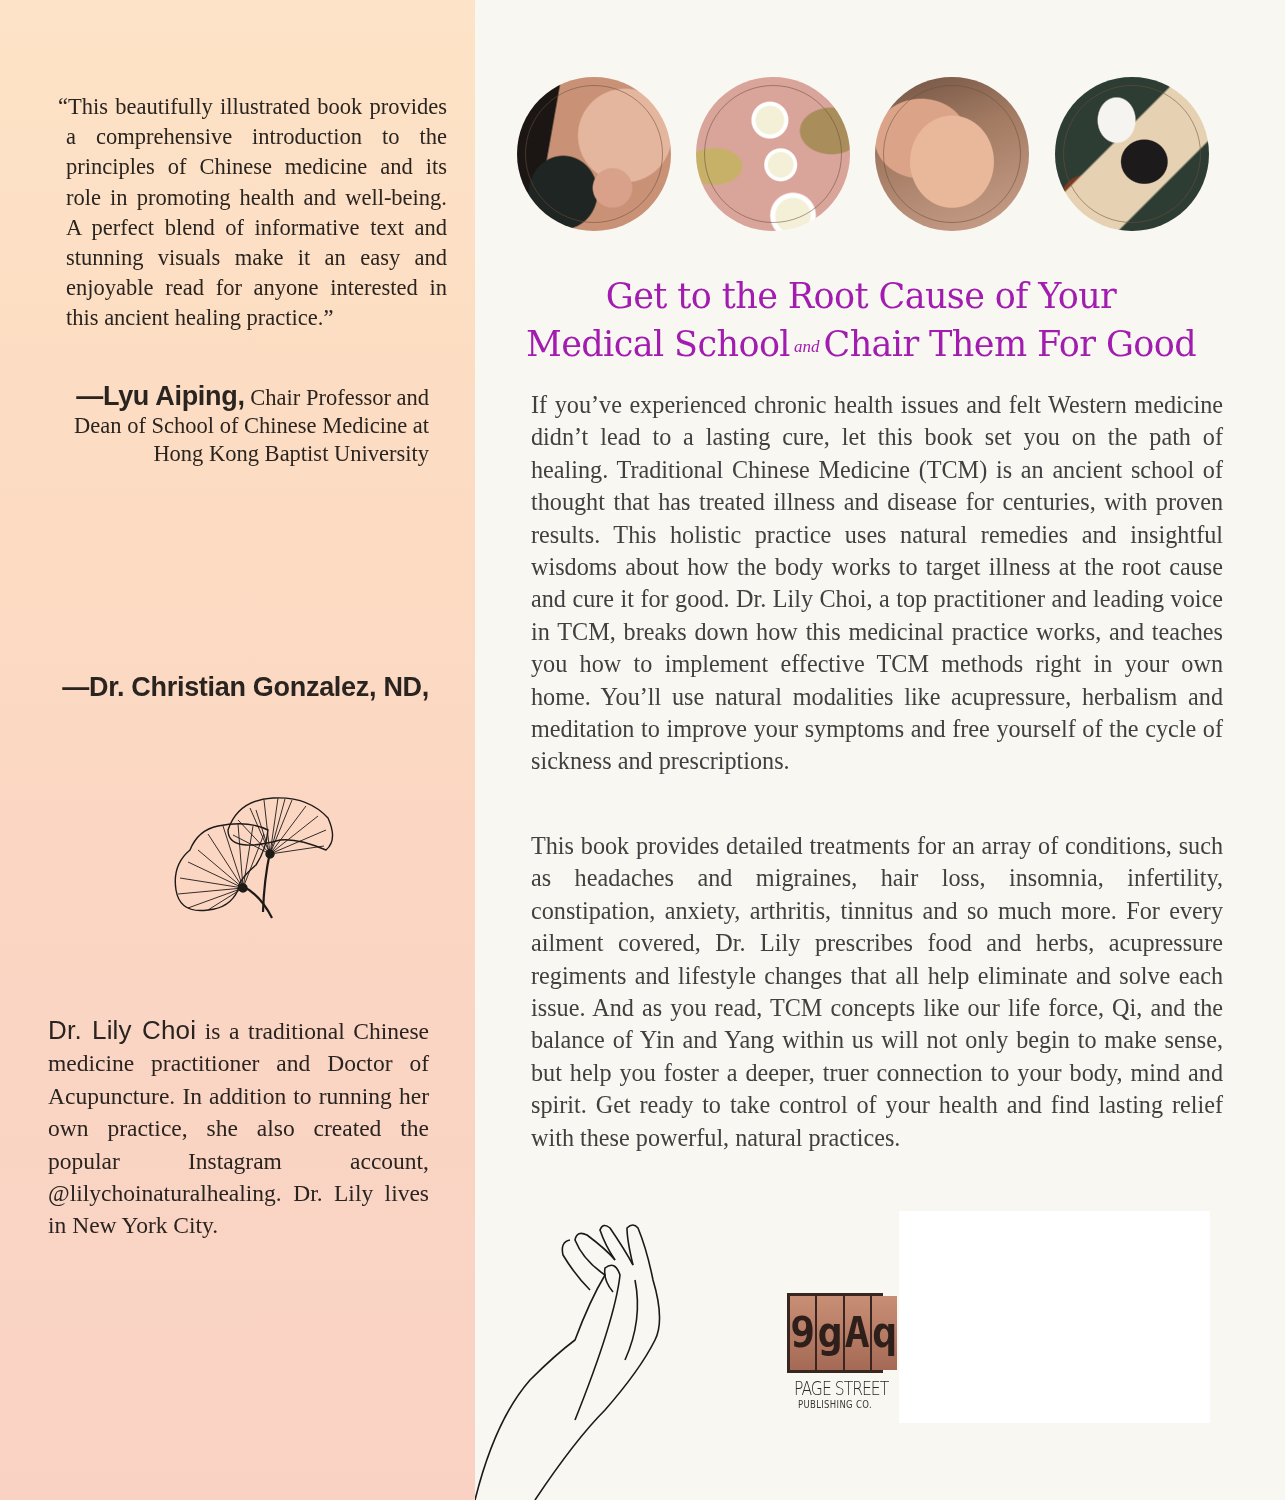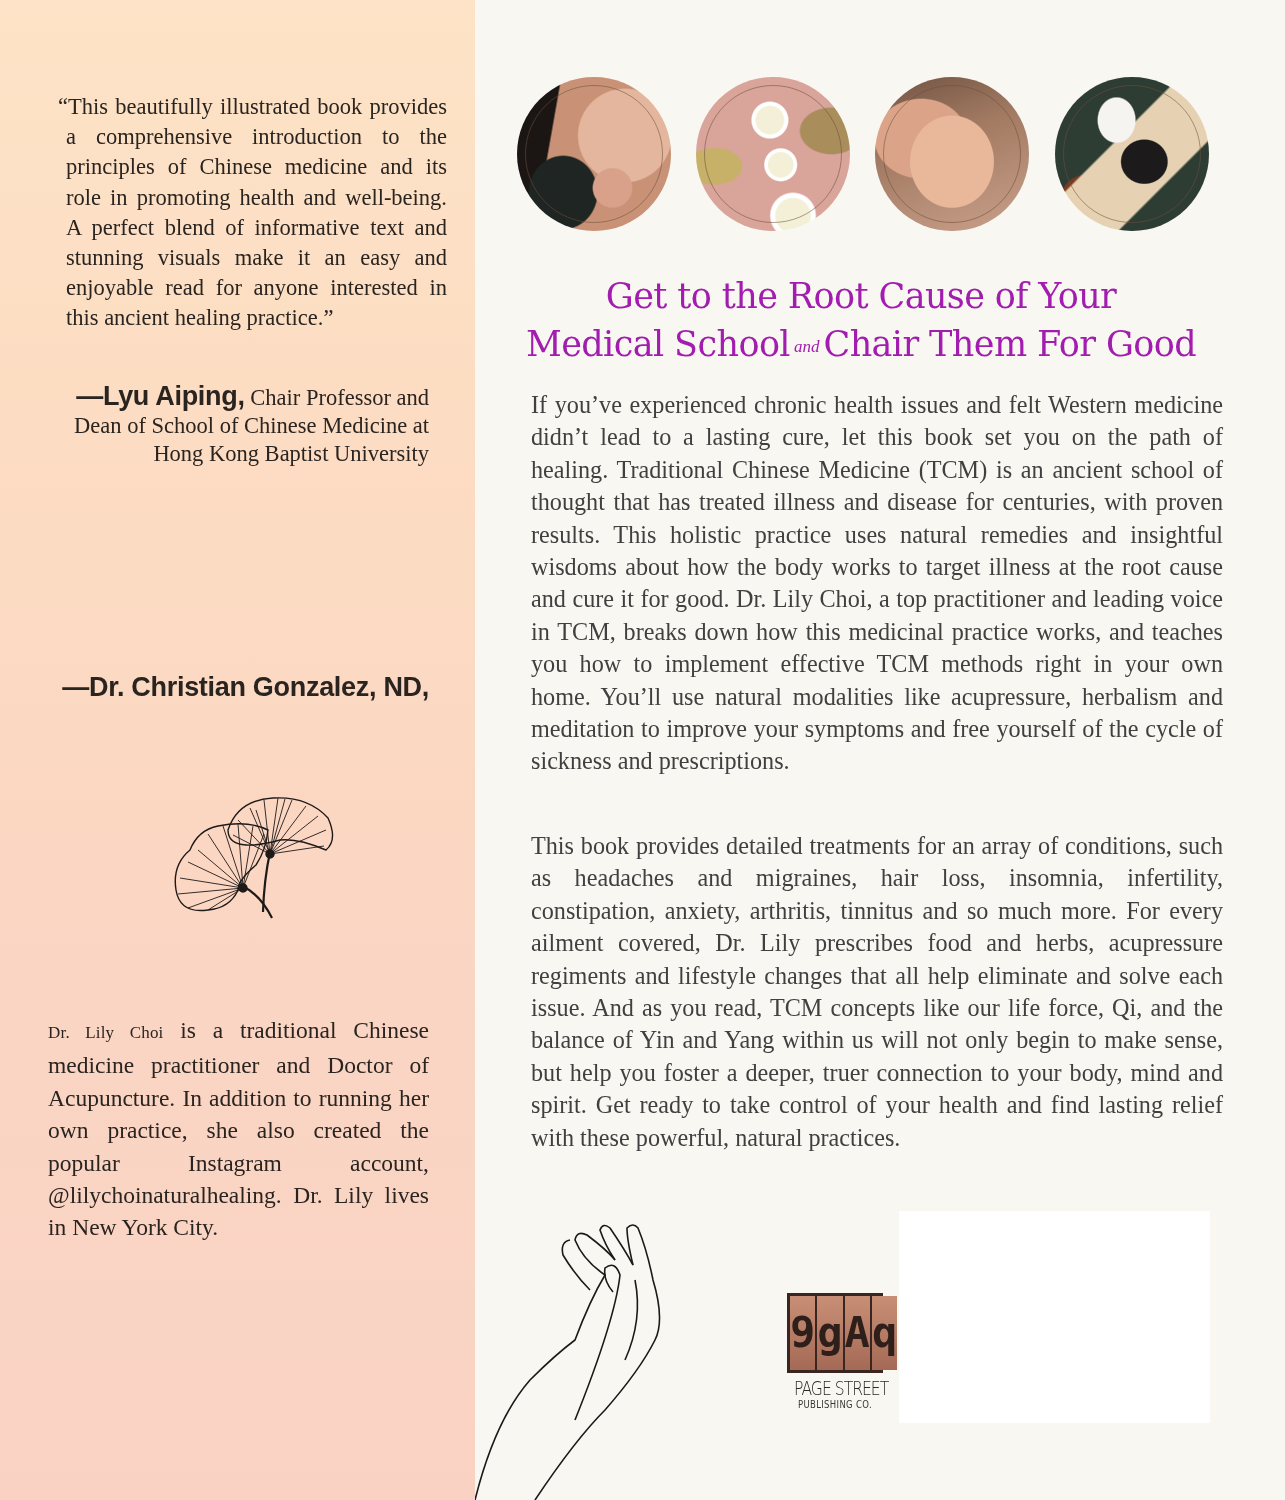--- a/index.html
+++ b/index.html
@@ -54,22 +54,22 @@
 
     .bio {
       position: absolute;
       left: 48px;
       width: 381px;
       font-size: 23.5px;
       line-height: 32.4px;
       text-align: justify;
     }
     .bio .name {
-      font-family: Liberation Serif, serif;
-      font-size: 17px;
+      font-family: Liberation Sans, sans-serif;
+      font-size: 26px;
       font-weight: 300;
       letter-spacing: 0.2px;
     }
     .bio-1 { top: 1014px; }
     .bio-2 { top: 1273px; }
 
     
     .photo-row {
       position: absolute;
       top: 77px; left: 517px;

